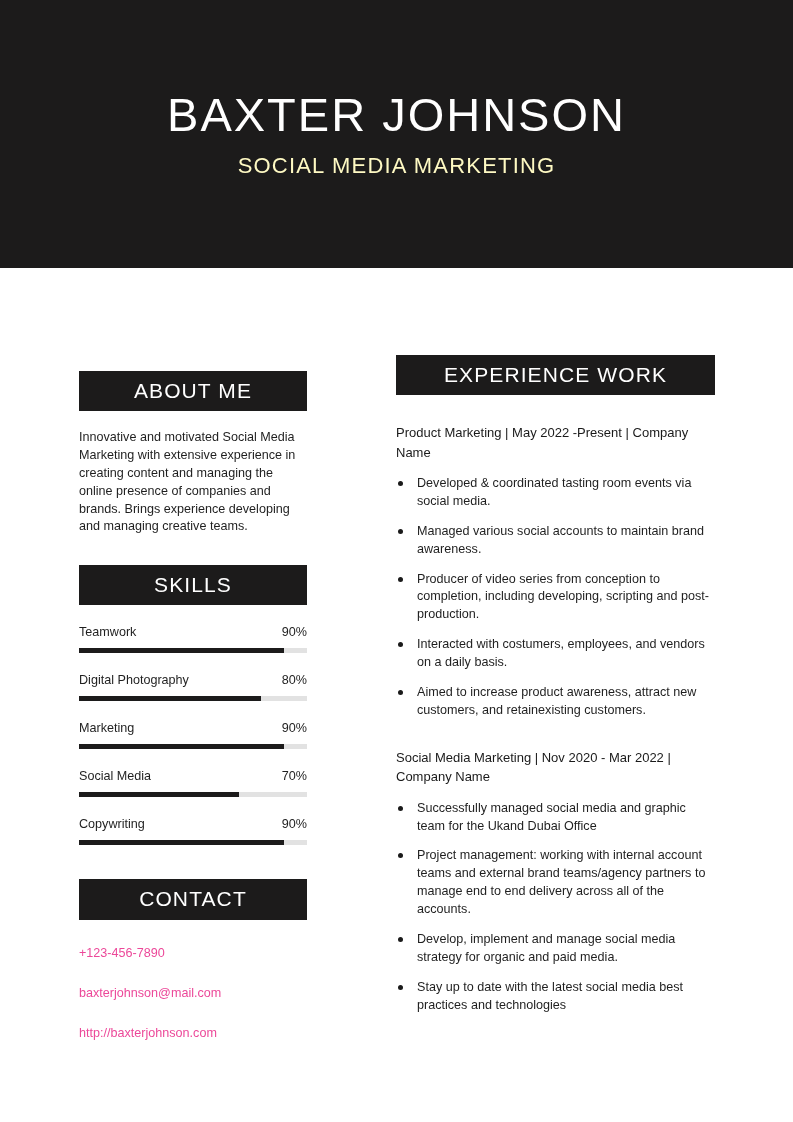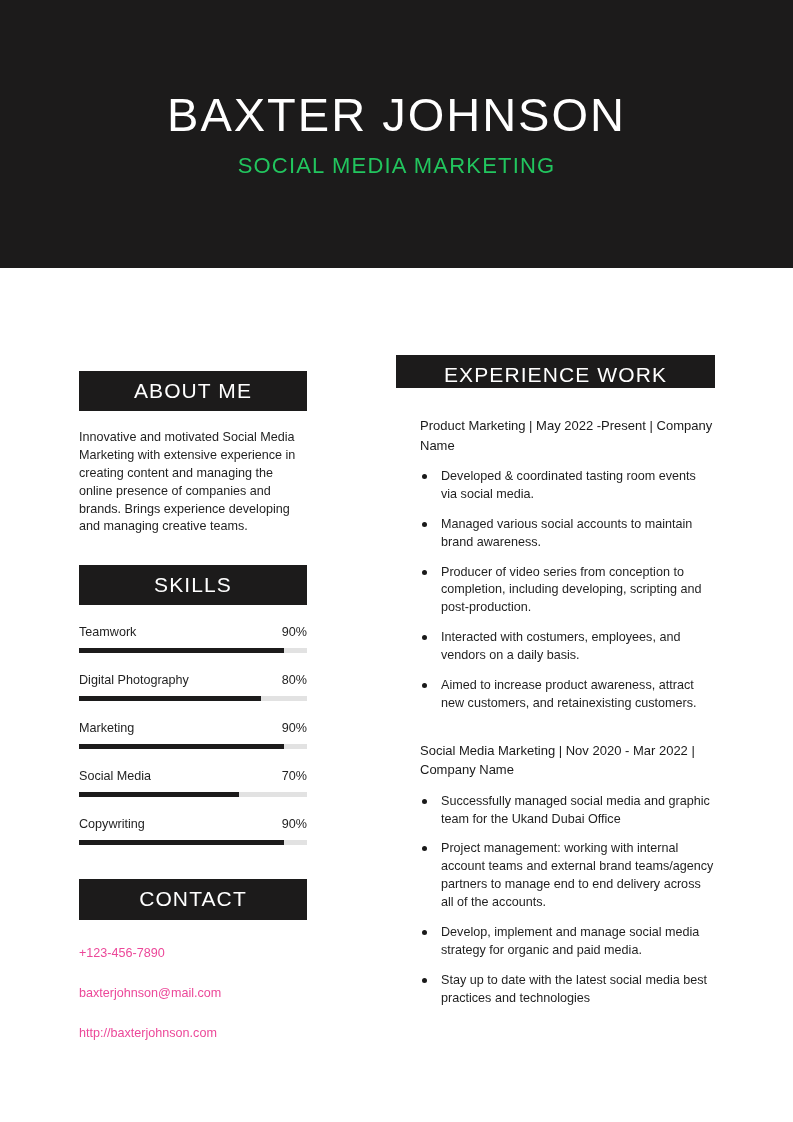--- a/index.html
+++ b/index.html
@@ -37,21 +37,21 @@
   .header-name {
     color: #ffffff;
     font-size: 47px;
     letter-spacing: 2.0px;
     font-weight: 400;
     line-height: 1.1;
     text-align: center;
     margin: 0 0 12px 0;
   }
   .header-role {
-    color: #22c55e;
+    color: #fef9c3;
     font-size: 22px;
     letter-spacing: 1.2px;
     font-weight: 400;
     text-align: center;
     margin: 0;
   }
 
   
   .left-col {
     position: absolute;
@@ -76,21 +76,21 @@
     letter-spacing: 1.1px;
     padding: 8px 0 9px 0;
     line-height: 1.1;
   }
   .bar-wide {
     background: #1c1b1b;
     color: #ffffff;
     text-align: center;
     font-size: 21px;
     letter-spacing: 1.1px;
-    padding: 8px 0 2px 0;
+    padding: 8px 0 9px 0;
     line-height: 1.1;
   }
 
   
   .about-text {
     margin-top: 18px;
     font-size: 12.6px;
     line-height: 1.42;
     color: #1f1f1f;
   }
@@ -136,21 +136,20 @@
     color: #ec4899;
     margin-top: 26px;
   }
   .contact-item:first-of-type {
     margin-top: 28px;
   }
 
   
   .job {
     margin-top: 28px;
-    margin-left: 24px;
   }
   .job-title {
     font-size: 13px;
     line-height: 1.5;
     color: #1a1a1a;
     font-weight: 400;
   }
   .bullets {
     margin: 13px 0 0 0;
     padding: 0;

